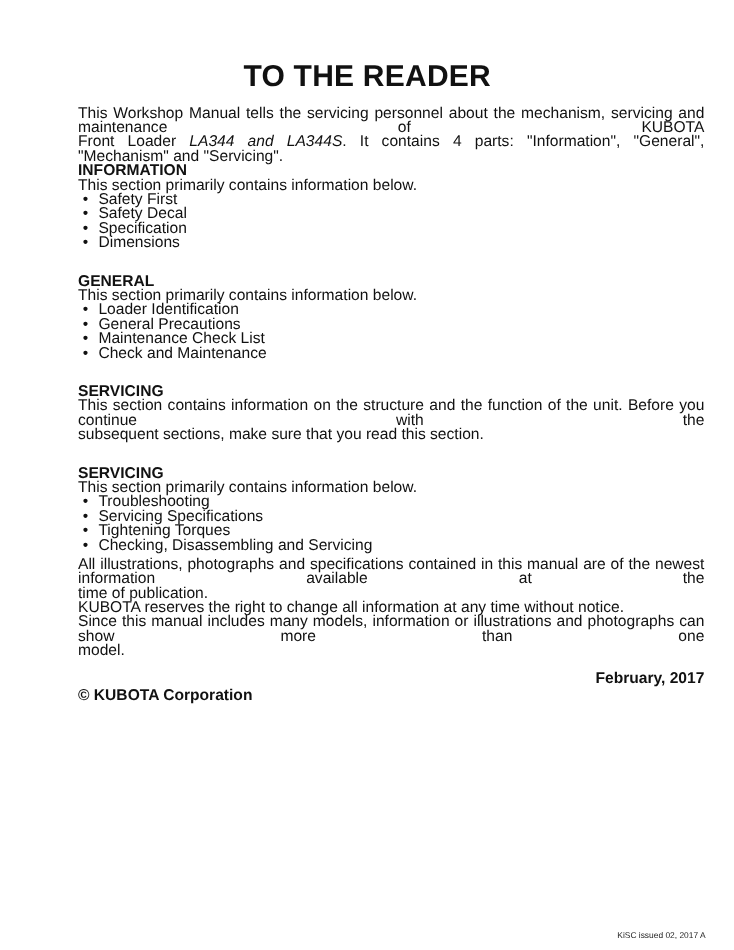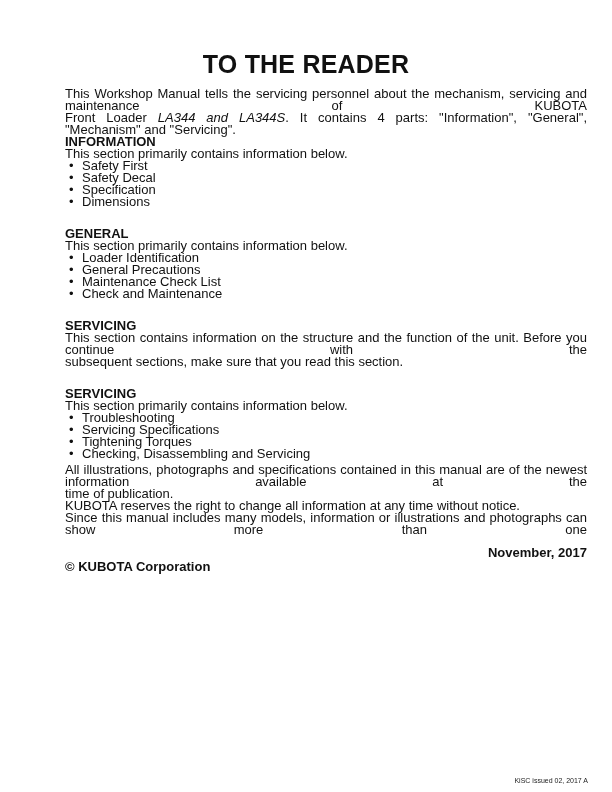--- a/index.html
+++ b/index.html
@@ -70,19 +70,20 @@
       <li><span class="bullet">•</span><span>Tightening Torques</span></li>
       <li><span class="bullet">•</span><span>Checking, Disassembling and Servicing</span></li>
     </ul>
   </div>
 
   <div class="notes">
     <p class="para justify-last">All illustrations, photographs and specifications contained in this manual are of the newest information available at the</p>
     <p class="para">time of publication.</p>
     <p class="para">KUBOTA reserves the right to change all information at any time without notice.</p>
     <p class="para justify-last">Since this manual includes many models, information or illustrations and photographs can show more than one</p>
+    <p class="para">model.</p>
   </div>
 
-  <div class="date">November, 2017</div>
+  <div class="date">February, 2017</div>
   <div class="copyright">© KUBOTA Corporation</div>
 </div>
 
 <div class="footer">KiSC issued 02, 2017 A</div>
 
 </body></html>

